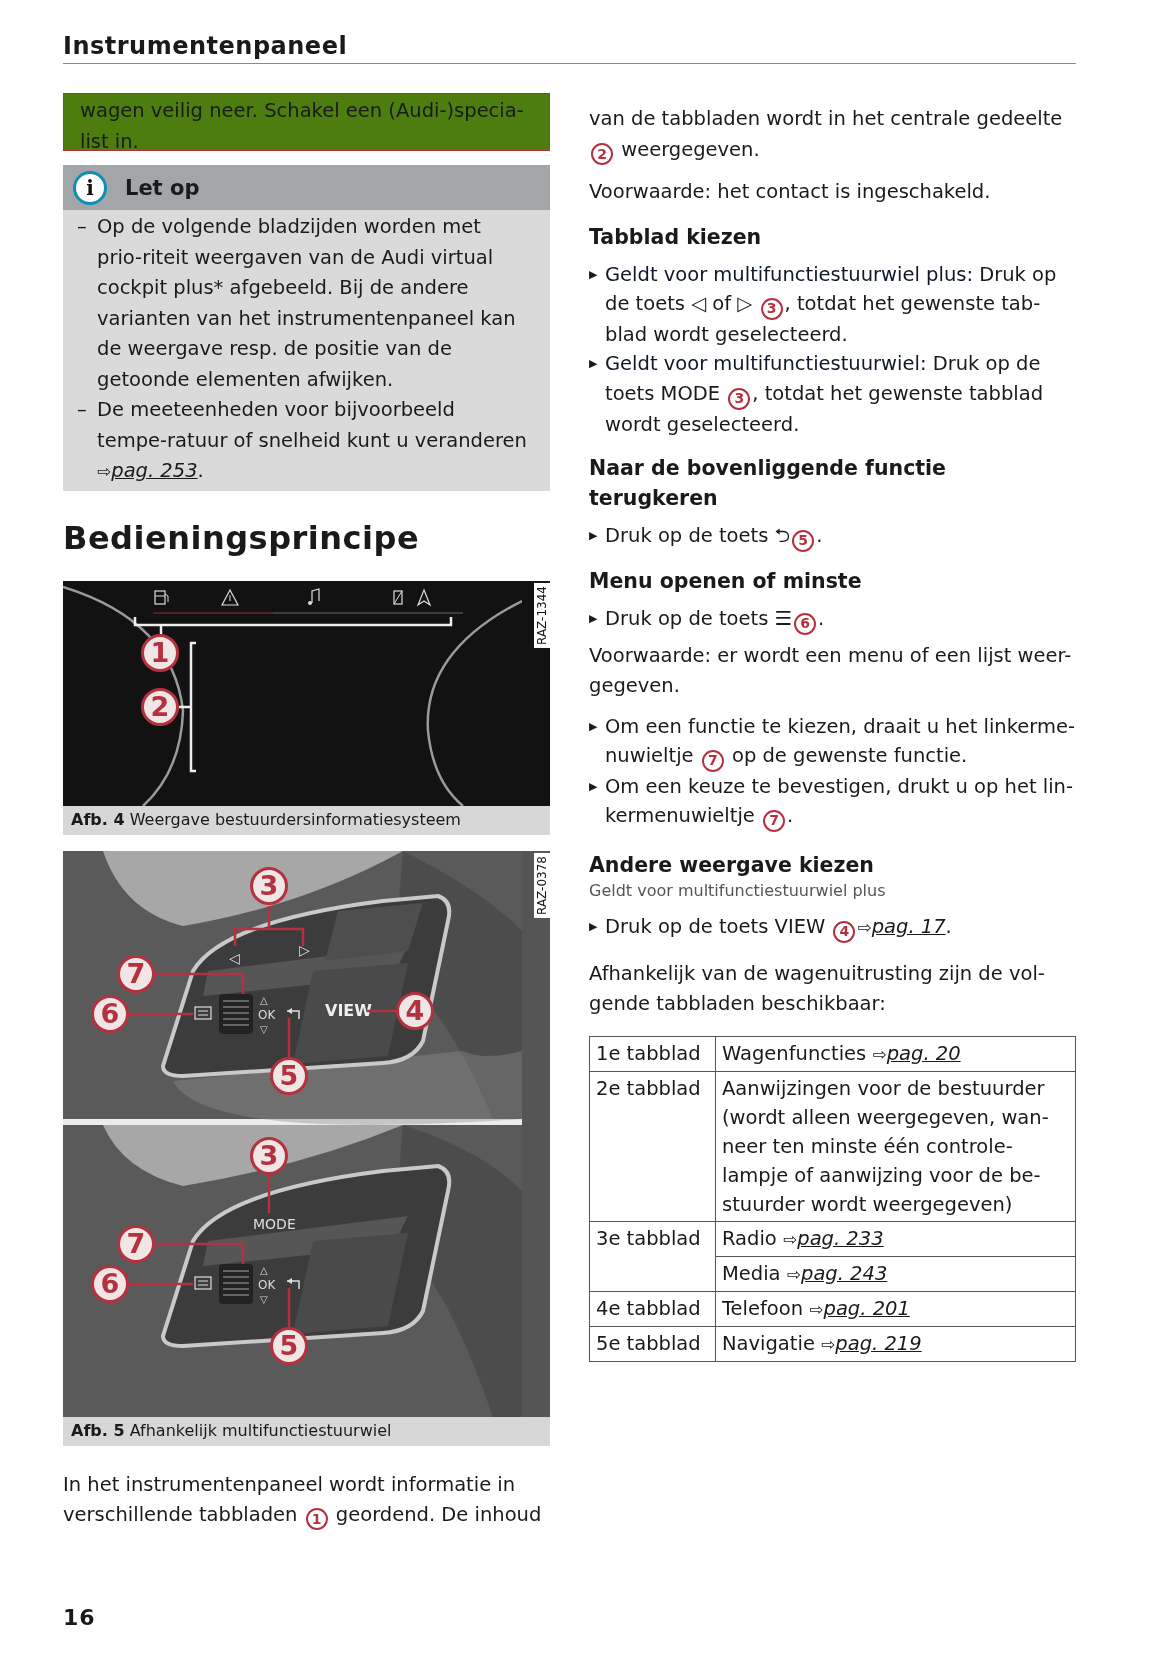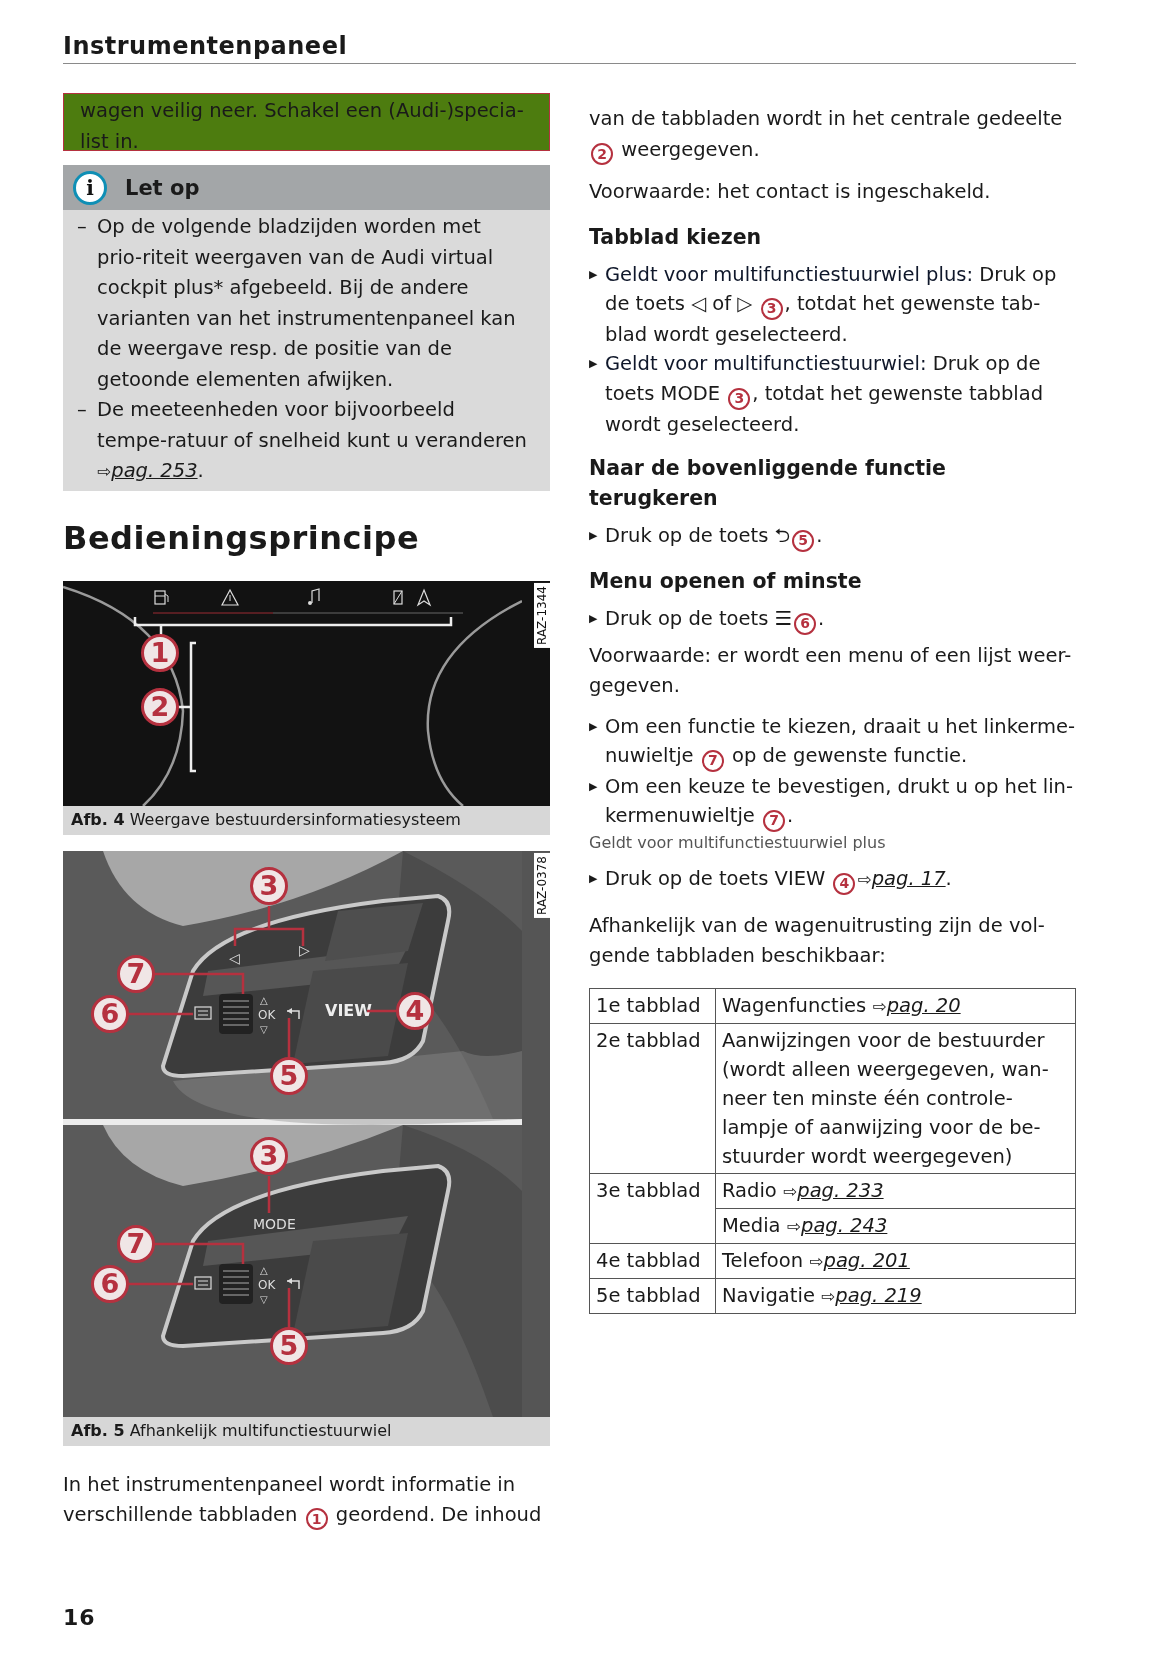--- a/index.html
+++ b/index.html
@@ -259,20 +259,21 @@
     <div class="bullet">
       <span class="tri">▶</span>
       <span><span>Om een functie te kiezen, draait u het linkerme-nuwieltje </span><span class="inline-num">7</span><span> op de gewenste functie.</span></span>
     </div>
     <div class="bullet">
       <span class="tri">▶</span>
       <span><span>Om een keuze te bevestigen, drukt u op het lin-kermenuwieltje </span><span class="inline-num">7</span><span>.</span></span>
     </div>
   </div>
 
+  <div class="sub-head" style="margin-top:18px;">Andere weergave kiezen</div>
   <div class="sub-note">Geldt voor multifunctiestuurwiel plus</div>
   <div class="bullet" style="margin-top:10px;">
     <span class="tri">▶</span>
     <span><span>Druk op de toets VIEW </span><span class="inline-num">4</span><span class="arrow">⇨</span><span class="ital">pag. 17</span><span>.</span></span>
   </div>
 
   <div class="p" style="margin-top:16px;">Afhankelijk van de wagenuitrusting zijn de vol-gende tabbladen beschikbaar:</div>
 
   <table class="tabs">
     <tbody>

